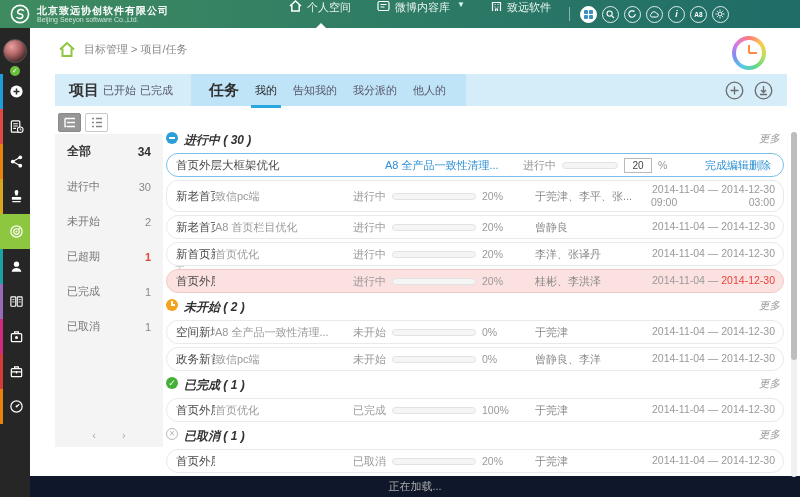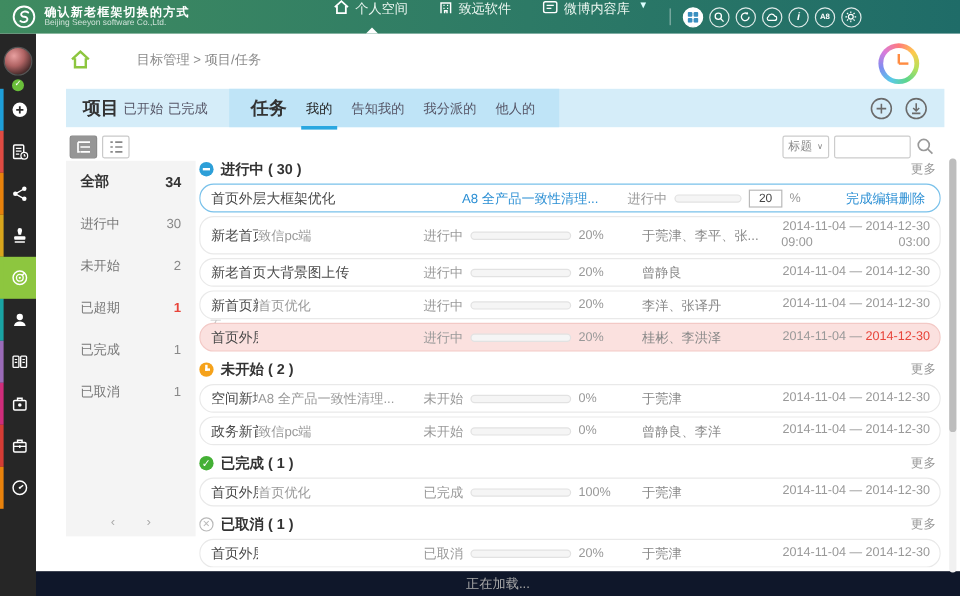--- a/index.html
+++ b/index.html
@@ -34,21 +34,21 @@
     background:radial-gradient(circle at 35% 30%,#e8a0a0 0%,#b06464 40%,#4a2c2c 75%,#2d1a1a 100%); border:1px solid #555;}
   .avatar-badge { position:absolute; bottom:-2px; left:50%; margin-left:-5px; width:10px; height:10px; border-radius:50%;
     background:#6abf3a; color:#fff; font-size:7px; line-height:10px; text-align:center; }
   .rail-item { height:35px; display:flex; align-items:center; justify-content:center;
     border-left:3px solid transparent; cursor:pointer; }
   .rail-item svg { width:15px; height:15px; }
   .rail-item.active { background:#8dc63f; border-left-color:#8dc63f; }
   
   .main { position:absolute; left:30px; top:28px; right:0; bottom:0; background:#fff; }
   .crumb-row { position:absolute; top:0; left:0; right:0; height:42px; display:flex; align-items:center; padding-left:28px; gap:8px;}
-  .crumb-text { color:#8a8a8a; font-size:11px;margin-left:30px; }
+  .crumb-text { color:#8a8a8a; font-size:11px; }
   .clock-widget { position:absolute; top:8px; right:34px; width:34px; height:34px; border-radius:50%;
     background:conic-gradient(#ff7b7b,#ffc94d,#b9e05a,#5ed68a,#59c9e8,#7f8df0,#d97bdc,#ff7b7b);
     display:flex; align-items:center; justify-content:center; }
   .clock-face { width:26px; height:26px; border-radius:50%; background:#fff; position:relative; }
   .hand-h { position:absolute; left:13px; top:12px; width:8px; height:2px; background:#ff8c42; }
   .hand-m { position:absolute; left:12px; top:5px; width:2px; height:8px; background:#ff8c42; }
   
   .tabbar { position:absolute; top:46px; left:25px; right:13px; height:32px; background:#d5edf9; display:flex; align-items:center; }
   .tab-proj { display:flex; align-items:center; gap:4px; padding:0 18px 0 14px; }
   .tab-main-label { font-size:15px; font-weight:bold; color:#333; }
@@ -71,21 +71,21 @@
   .stat-row { display:flex; align-items:center; padding:0 12px; height:35px; cursor:pointer; }
   .stat-label { font-size:11px; color:#777; }
   .stat-value { margin-left:auto; font-size:11px; color:#888; }
   .stat-row.first .stat-label,.stat-row.first .stat-value { font-weight:bold; color:#333; font-size:12px;}
   .stat-value.red { color:#e8443a; font-weight:bold; }
   .stats-pager { position:absolute; bottom:6px; left:0; right:0; display:flex; justify-content:center; gap:26px; color:#aaa; font-size:11px;}
   .stats-pager span { cursor:pointer; }
   .side-note { position:absolute; top:130px; right:-22px; color:#c4c4c4; font-size:10px; font-family:"Liberation Serif","DejaVu Serif",serif;}
   
   .list { position:absolute; top:104px; left:136px; right:16px; bottom:24px; overflow:hidden; }
-  .grp-head { height:18px; display:flex; align-items:center; gap:6px; }
+  .grp-head { height:18px; display:flex; gap:6px;font-style:italic; }
   .grp-head.gap { margin-top:6px; }
   .grp-title { font-size:12px; font-weight:bold; color:#333; }
   .more-link { margin-left:auto; color:#999; font-size:10.5px; cursor:pointer; padding-right:4px;}
   .st-ico { width:12px; height:12px; border-radius:50%; position:relative; flex:0 0 auto;}
   .st-ico.prog { background:#2d9fd8; } .st-ico.prog::after{content:"";position:absolute;left:3px;top:5px;width:6px;height:2px;background:#fff;}
   .st-ico.wait { background:#f5a21b; } .st-ico.wait::after{content:"";position:absolute;left:5px;top:2px;width:2px;height:5px;background:#fff;}
   .st-ico.wait::before{content:"";position:absolute;left:5px;top:5px;width:4px;height:2px;background:#fff;}
   .st-ico.done { background:#44b035; color:#fff; font-size:9px; line-height:12px; text-align:center;}
   .st-ico.cancel { background:#fff; border:1px solid #b9b9b9; color:#b9b9b9; font-size:8px; line-height:10px; text-align:center;}
   .row { background:#fff; border:1px solid #e9e9e9; border-radius:12px; height:24px; margin-top:3px;
@@ -120,44 +120,44 @@
 </head>
 <body>
 
 <div class="topbar">
   <div class="logo-wrap">
     <svg class="logo-swirl" viewBox="0 0 20 20">
       <circle cx="10" cy="10" r="8.6" fill="none" stroke="#fff" stroke-width="1.6"></circle>
       <path d="M13.5 6.5c-2-1.6-5.2-1-5.8 1 -0.5 1.7 1.3 2.4 2.5 2.5 1.3.1 3 .8 2.6 2.5 -0.5 2-3.8 2.6-5.8 1" fill="none" stroke="#fff" stroke-width="1.6" stroke-linecap="round"></path>
     </svg>
     <div class="co-names">
-      <div class="co-cn">确认新老框架切换的方式</div>
+      <div class="co-cn">北京致远协创软件有限公司</div>
       <div class="co-en">Beijing Seeyon software Co.,Ltd.</div>
     </div>
   </div>
   <div class="topnav">
     <div class="topnav-item active">
       <svg width="13" height="12" viewBox="0 0 13 12">
           <path d="M1 6L6.5 1 12 6M2.8 5v6h7.4V5" fill="none" stroke="#fff" stroke-width="1.5"></path>
         </svg>
       <span>个人空间</span>
     </div>
     <div class="topnav-item">
-      <svg width="11" height="12" viewBox="0 0 11 12">
-          <path d="M1.5 11V2.5h8V11M3.5 4.5h1M6.5 4.5h1M3.5 7h1M6.5 7h1M4.5 11V9h2v2" fill="none" stroke="#fff" stroke-width="1.2"></path>
-        </svg>
-      <span>致远软件</span>
-    </div>
-    <div class="topnav-item">
       <svg width="13" height="12" viewBox="0 0 13 12">
           <rect x="1" y="1.5" width="11" height="9" rx="1.5" fill="none" stroke="#fff" stroke-width="1.2"></rect>
           <path d="M3.5 4.5h6M3.5 7h4" stroke="#fff" stroke-width="1.2"></path>
         </svg>
       <span>微博内容库</span>
       <span class="chev">▼</span>
+    </div>
+    <div class="topnav-item">
+      <svg width="11" height="12" viewBox="0 0 11 12">
+          <path d="M1.5 11V2.5h8V11M3.5 4.5h1M6.5 4.5h1M3.5 7h1M6.5 7h1M4.5 11V9h2v2" fill="none" stroke="#fff" stroke-width="1.2"></path>
+        </svg>
+      <span>致远软件</span>
     </div>
   </div>
   <div class="top-divider"></div>
   <div class="tools">
     <div class="tool-circle solid">
       <svg width="9" height="9" viewBox="0 0 9 9">
           <rect x="0" y="0" width="4" height="4" rx="1" fill="#3a8fc0"></rect>
           <rect x="5" y="0" width="4" height="4" rx="1" fill="#3a8fc0"></rect>
           <rect x="0" y="5" width="4" height="4" rx="1" fill="#3a8fc0"></rect>
           <rect x="5" y="5" width="4" height="4" rx="1" fill="#3a8fc0"></rect>
@@ -321,31 +321,20 @@
         <svg width="12" height="11" viewBox="0 0 12 11">
             <path d="M1 1.5h10M3 5.5h8M3 9.5h8M1 1.5v8h1.5" fill="none" stroke="#fff" stroke-width="1.4"></path>
           </svg>
       </div>
       <div class="vt-btn">
         <svg width="12" height="11" viewBox="0 0 12 11">
             <path d="M1 1.5h2M5 1.5h6M1 5.5h2M5 5.5h6M1 9.5h2M5 9.5h6" fill="none" stroke="#888" stroke-width="1.4"></path>
           </svg>
       </div>
     </div>
-    <div class="tool-right">
-      <div class="filter-select">
-        <span>标题</span>
-        <span style="font-size:7px;">∨</span>
-      </div>
-      <input class="search-input" type="text" value="" style="">
-      <svg width="16" height="16" viewBox="0 0 16 16">
-          <circle cx="6.8" cy="6.8" r="4.6" fill="none" stroke="#999" stroke-width="1.4"></circle>
-          <path d="M10.2 10.2L14 14" stroke="#999" stroke-width="1.4"></path>
-        </svg>
-    </div>
   </div>
 
   <div class="stats">
     <div class="stat-row first">
       <span class="stat-label">全部</span>
       <span class="stat-value">34</span>
     </div>
     <div class="stat-row">
       <span class="stat-label">进行中</span>
       <span class="stat-value">30</span>
@@ -410,20 +399,21 @@
         <span>2014-11-04 — 2014-12-30</span>
         <span class="times">
           <span>09:00</span>
           <span>03:00</span>
         </span>
       </span>
     </div>
 
     <div class="row">
       <span class="c-title">新老首页大背景图上传</span>
+      <span class="c-proj">A8 首页栏目优化</span>
       <span class="c-status">
         <span>进行中</span>
         <span class="bar"><span class="fill blue" style="width: 20%;"></span></span>
         <span class="pct">20%</span>
       </span>
       <span class="c-people">曾静良</span>
       <span class="c-date">2014-11-04 — 2014-12-30</span>
     </div>
 
     <div class="row">

